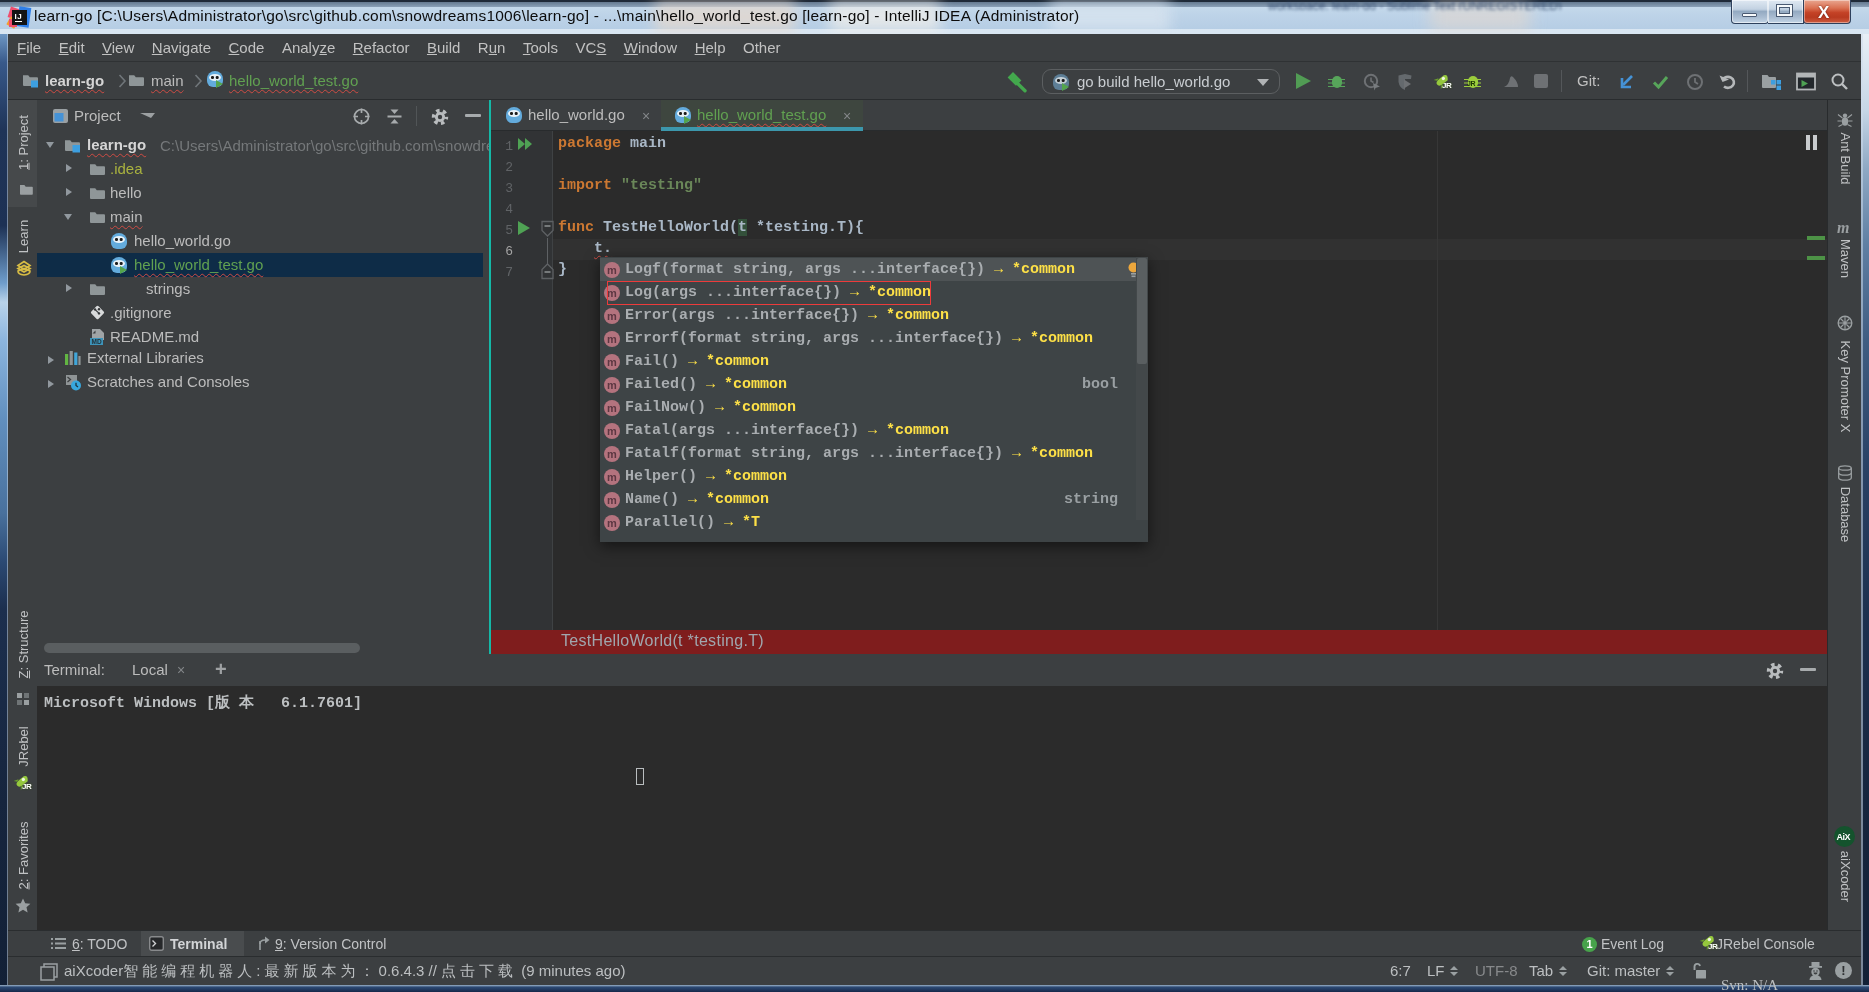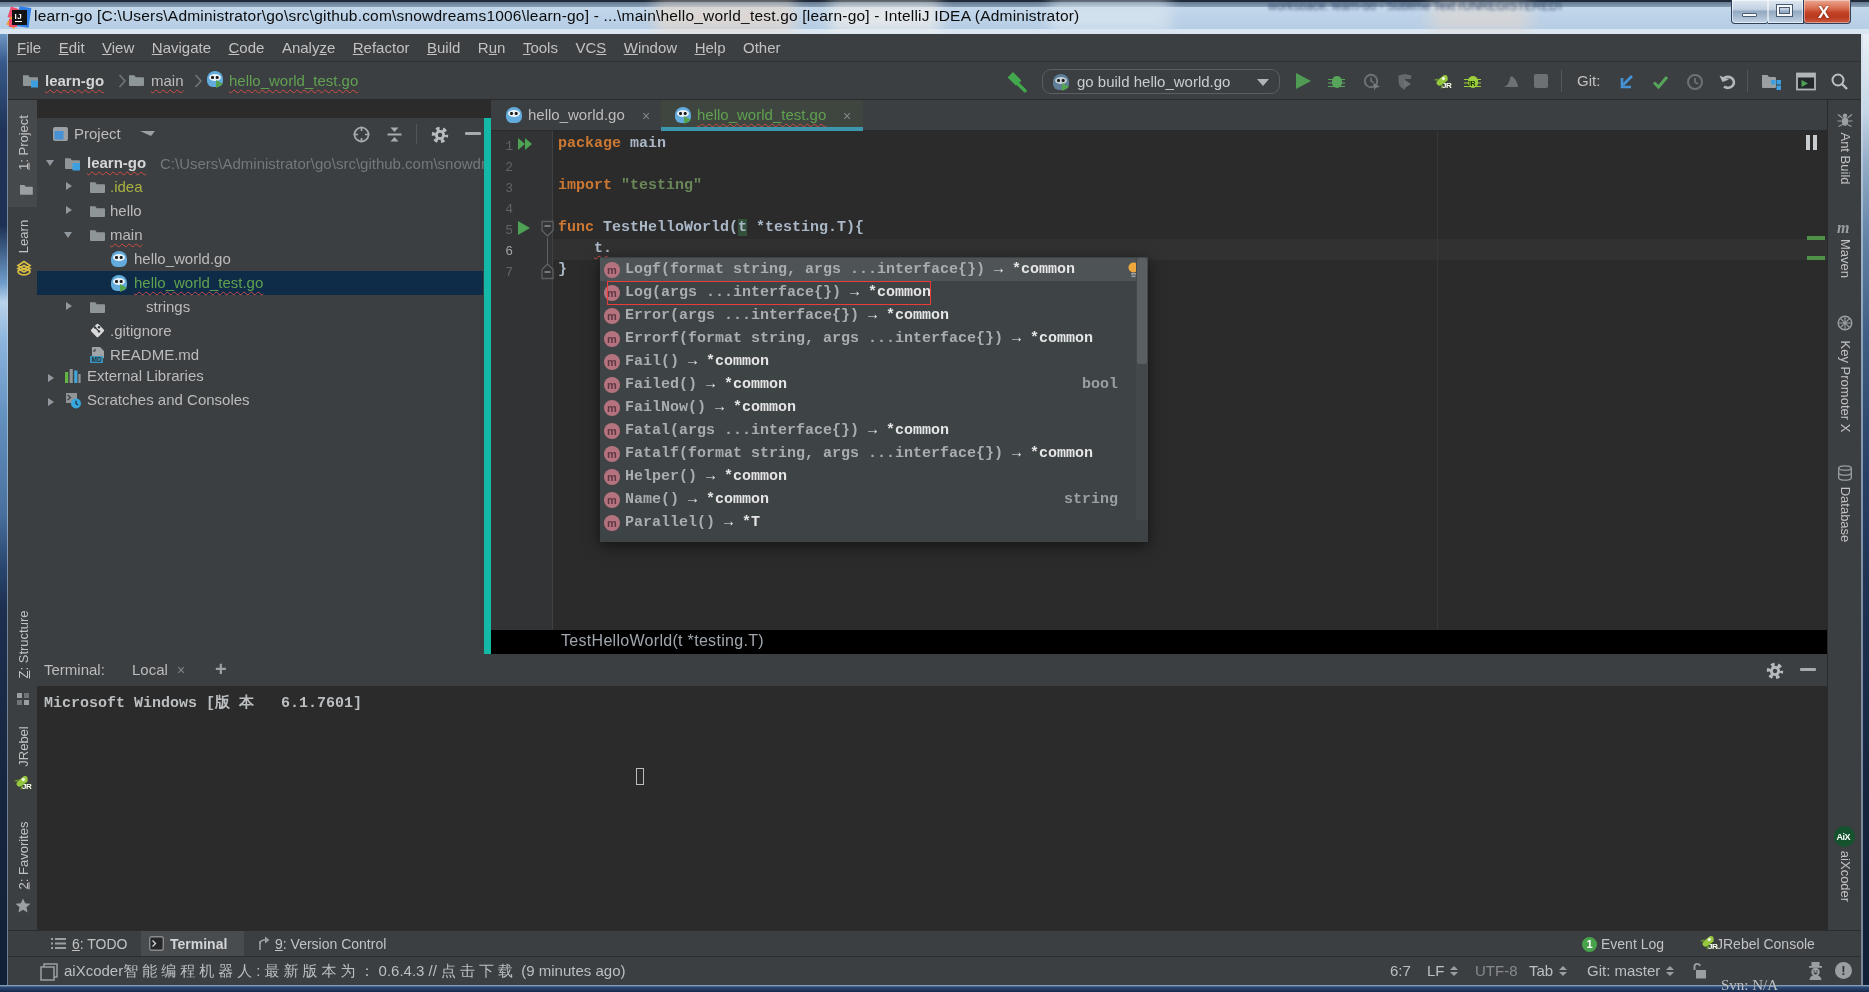--- a/index.html
+++ b/index.html
@@ -31,21 +31,21 @@
   .bugicon i{position:absolute;left:3px;top:8px;font-style:normal;font-size:7px;font-weight:bold;color:#1e3806;z-index:2;letter-spacing:-.5px;}
   .rkt{width:23px;height:21px;}
   .rkt i{position:absolute;left:10px;top:11px;font-style:normal;font-size:8px;font-weight:bold;color:#fff;z-index:2;text-shadow:0 0 2px #3c5b10;letter-spacing:-.5px;}
   
   .code{font-size:15px;font-weight:bold;white-space:pre;}
   .kw{color:#cc7832;} .st{color:#6a8759;} .pl{color:#a9b7c6;}
   
   .prow{position:absolute;left:0;width:548px;height:23px;line-height:23px;font-family:"Liberation Mono",monospace;font-size:15px;font-weight:bold;white-space:nowrap;}
   .picon{position:absolute;left:4px;top:3.5px;width:16px;height:16px;border-radius:50%;background:#b4737e;color:#5d3742;font-family:"Liberation Sans",sans-serif;font-size:11px;font-weight:bold;text-align:center;line-height:16px;}
   .ptxt{position:absolute;left:25px;color:#a9adb0;}
-  .pdim{color:#e5e5e5;}
+  .pdim{color:#fde047;}
   .pright{position:absolute;right:30px;color:#9aa0a3;}
   
   .tterm{font-size:15px;font-weight:bold;color:#bcbfc1;white-space:pre;}
   .cjk{letter-spacing:9px;} .cjks{letter-spacing:4px;}
   .bbt{font-size:14px;color:#c0c2c4;white-space:nowrap;}
   .sbt{position:absolute;font-size:15px;color:#bcbfc1;white-space:nowrap;}
   .ud{position:absolute;width:0;height:0;border-left:4px solid transparent;border-right:4px solid transparent;border-bottom:4.5px solid #9aa0a2;}
   .ud::after{content:"";position:absolute;left:-4px;top:6px;width:0;height:0;border-left:4px solid transparent;border-right:4px solid transparent;border-top:4.5px solid #9aa0a2;}
 </style></head>
 <body>
@@ -263,21 +263,21 @@
       <i>JR</i>
     </div>
   <div class="vlab" style="left:-20.5px;top:748px;width:70px;text-align:center;transform:rotate(-90deg);"><u>2</u>: Favorites</div>
   <div class="abs" style="left:7px;top:798px;">
       <svg width="16" height="15" viewBox="0 0 16 15">
         <path d="M8 0.5 L10.2 5.2 L15.4 5.8 L11.5 9.3 L12.6 14.4 L8 11.8 L3.4 14.4 L4.5 9.3 L0.6 5.8 L5.8 5.2 Z" fill="#9a9fa1"></path>
       </svg>
     </div>
 </div>
 
-<div class="abs panel" id="projpanel" style="left:37px;top:118px;width:454px;height:554px;border-right:7px solid #14b8a6;box-sizing:border-box;overflow:hidden;">
+<div class="abs panel" id="projpanel" style="left:37px;top:100px;width:454px;height:554px;border-right:2px solid #14b8a6;box-sizing:border-box;overflow:hidden;">
 
   <div class="abs" style="left:15px;top:8px;">
       <svg width="17" height="16" viewBox="0 0 17 16">
         <rect x="1" y="1" width="15" height="14" rx="2" fill="#9aa0a3"></rect>
         <rect x="2.5" y="5" width="9" height="8.5" fill="#4592d6"></rect>
       </svg>
     </div>
   <div class="abs txt" style="left:37px;top:7px;">Project</div>
   <div class="abs" style="left:103px;top:13px;width:0;height:0;border-top:5px solid #9ca0a2;border-left:11.5px solid transparent;border-right:4.5px solid transparent;"></div>
   <div class="abs" style="left:316px;top:8px;">
@@ -499,21 +499,21 @@
           <circle cx="6.5" cy="5.5" r="5" fill="#eda73c"></circle>
           <rect x="4" y="11" width="5" height="1.6" fill="#9aa0a2"></rect>
           <rect x="4.5" y="13.5" width="4" height="1.6" fill="#9aa0a2"></rect>
         </svg>
       </div>
     <div class="abs" style="left:7px;top:24px;width:324px;height:24px;border:1px solid #ec3b3b;box-sizing:border-box;"></div>
     <div class="abs" style="left:536px;top:0;width:12px;height:263px;background:#43484a;"></div>
     <div class="abs" style="left:537px;top:1px;width:10px;height:106px;background:#5a5f61;border-radius:2px;"></div>
   </div>
 
-  <div class="abs" style="left:0;top:530px;width:1336px;height:24px;background:#000000;">
+  <div class="abs" style="left:0;top:530px;width:1336px;height:24px;background:#7f1d1d;">
     <div class="abs" style="left:70px;top:2px;font-size:16px;letter-spacing:0.3px;color:#a0a7ae;white-space:nowrap;">TestHelloWorld(t *testing.T)</div>
   </div>
 </div>
 
 <div class="abs panel" id="rstripe" style="left:1827px;top:100px;width:34px;height:830px;border-left:1px solid #282b2d;box-sizing:border-box;">
 
   <div class="abs" style="left:9px;top:12px;">
       <svg width="16" height="15" viewBox="0 0 16 15">
         <ellipse cx="8" cy="9.5" rx="3.2" ry="4.2" fill="#9a9fa1"></ellipse>
         <circle cx="8" cy="3.6" r="2.2" fill="#9a9fa1"></circle>

